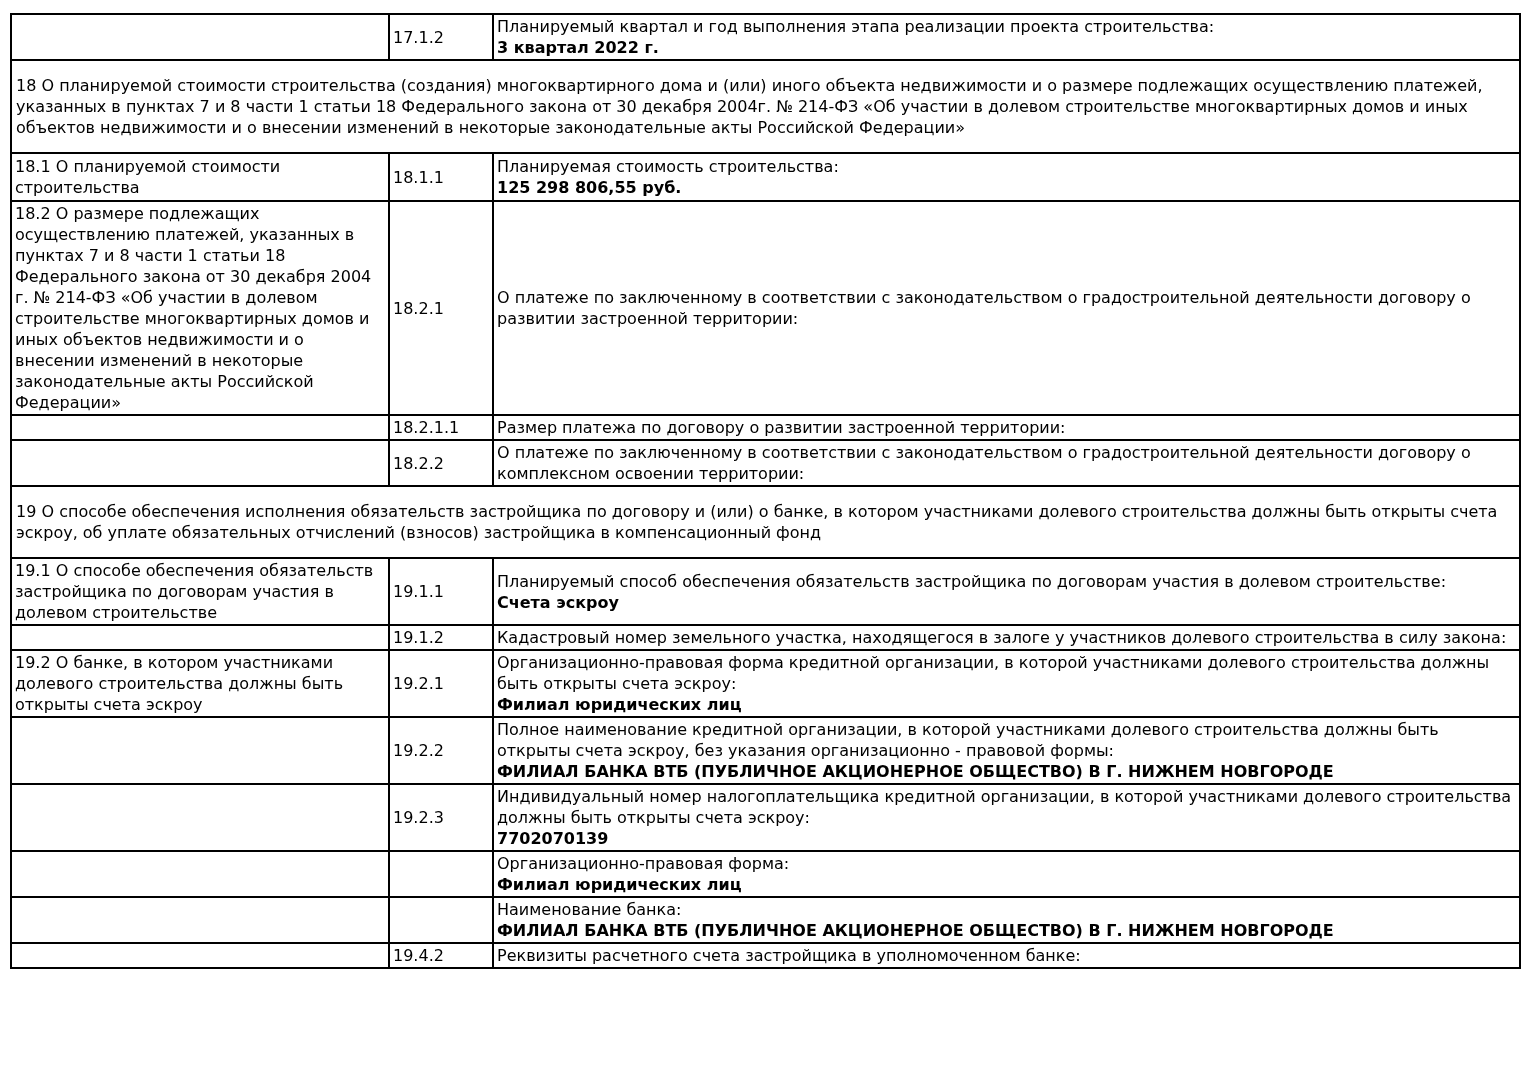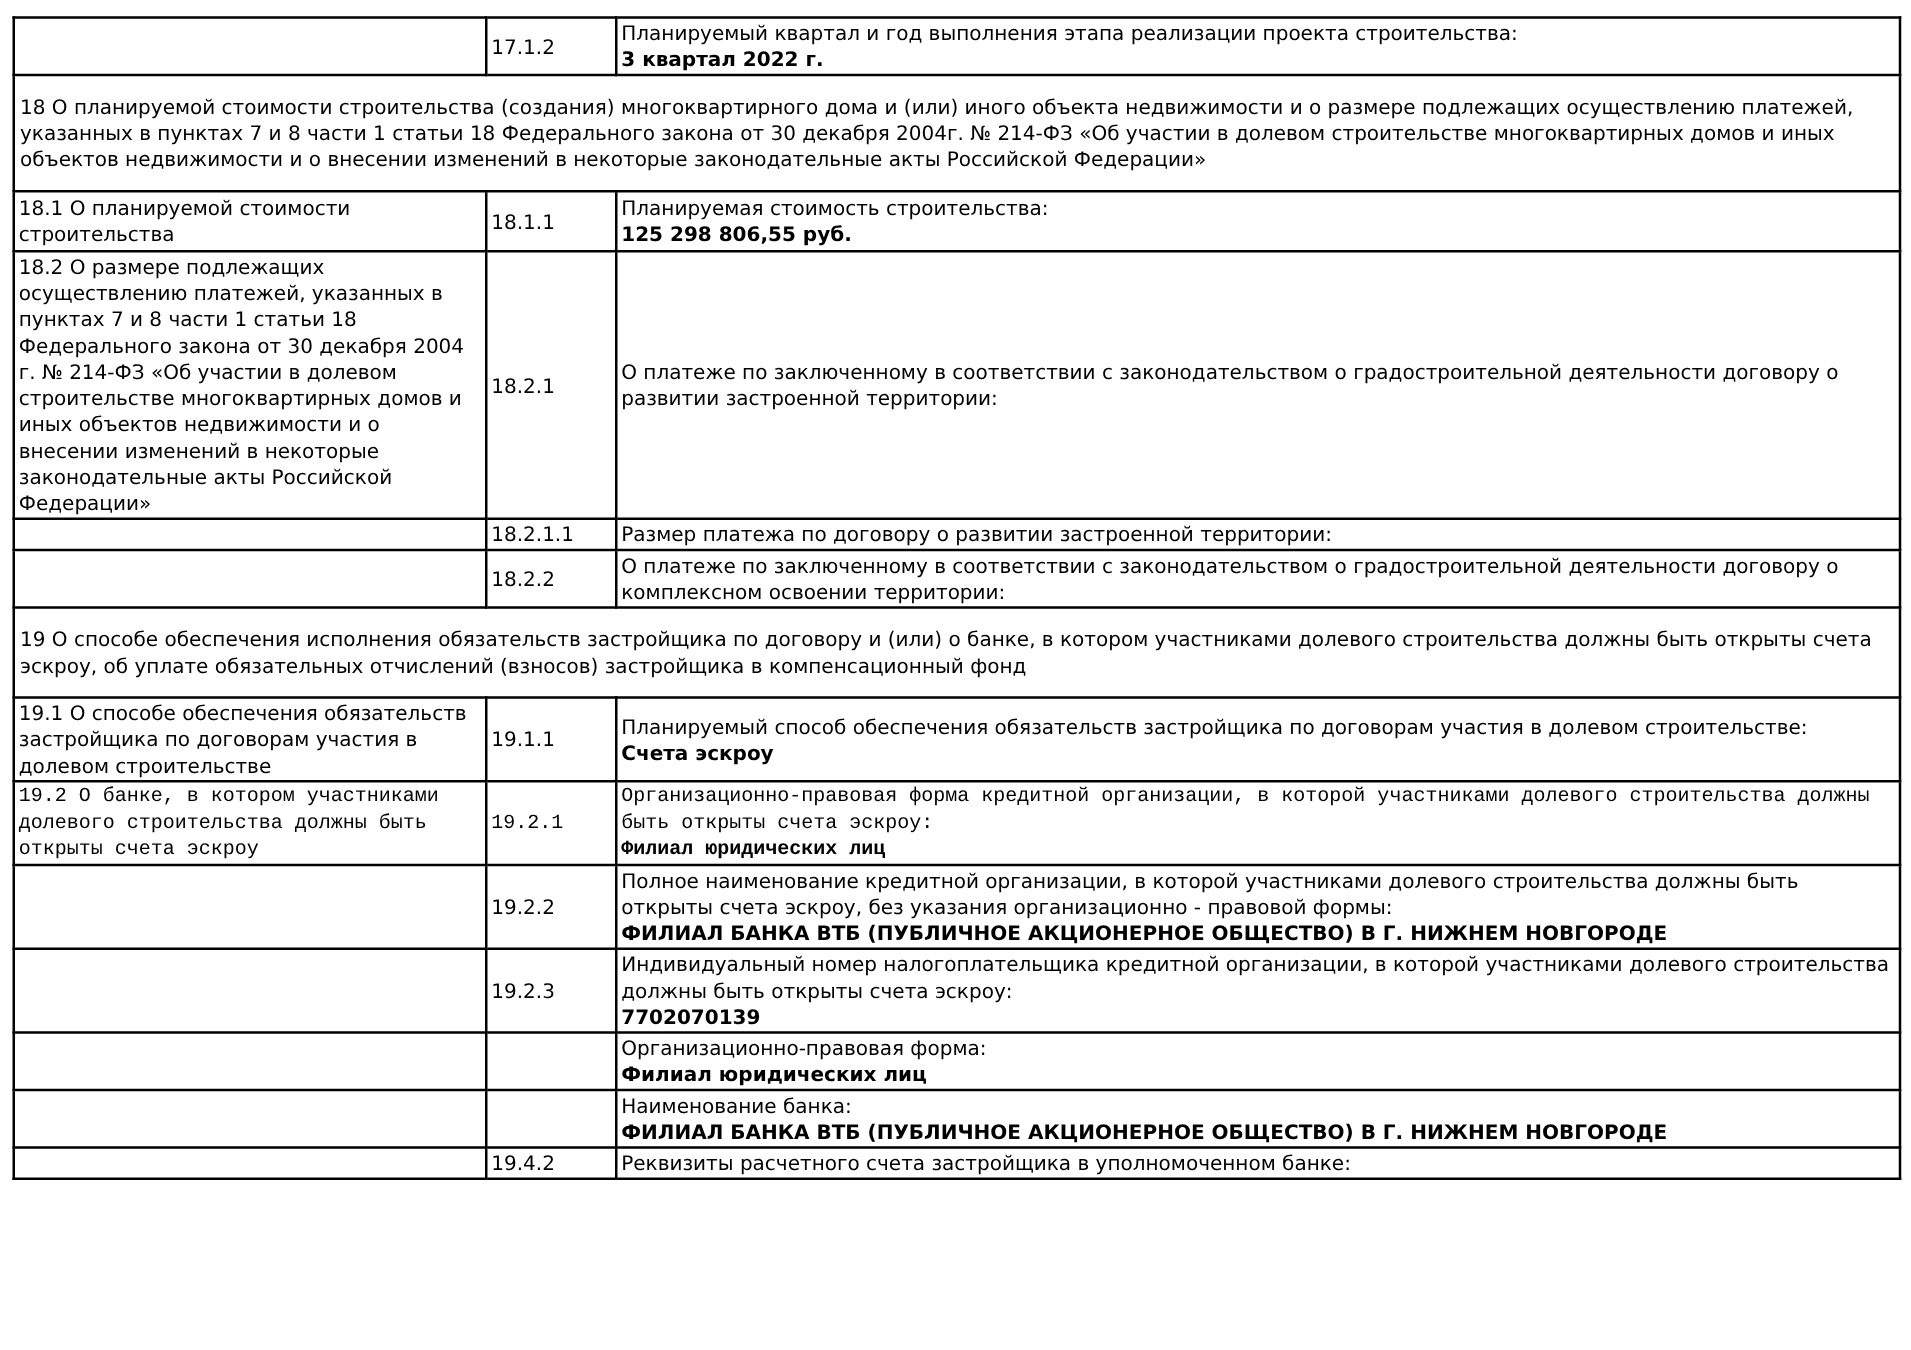--- a/index.html
+++ b/index.html
@@ -124,21 +124,33 @@
       <span>19.1 О способе обеспечения обязательств застройщика по договорам участия в долевом строительстве</span>
     </td>
     <td class="code-cell">
       <span>19.1.1</span>
     </td>
     <td class="content-cell">
       <div class="field-label">Планируемый способ обеспечения обязательств застройщика по договорам участия в долевом строительстве:</div>
       <div class="field-value">Счета эскроу</div>
     </td>
   </tr>
-        <tr style="height: 64px; font-family: Liberation Mono, monospace;">
+        <tr style="height: 25px;">
+    <td class="section-cell">
+      <span></span>
+    </td>
+    <td class="code-cell">
+      <span>19.1.2</span>
+    </td>
+    <td class="content-cell">
+      <div class="field-label">Кадастровый номер земельного участка, находящегося в залоге у участников долевого строительства в силу закона:</div>
+
+    </td>
+  </tr>
+        <tr style="height: 64px;">
     <td class="section-cell">
       <span>19.2 О банке, в котором участниками долевого строительства должны быть открыты счета эскроу</span>
     </td>
     <td class="code-cell">
       <span>19.2.1</span>
     </td>
     <td class="content-cell">
       <div class="field-label">Организационно-правовая форма кредитной организации, в которой участниками долевого строительства должны быть открыты счета эскроу:</div>
       <div class="field-value">Филиал юридических лиц</div>
     </td>

